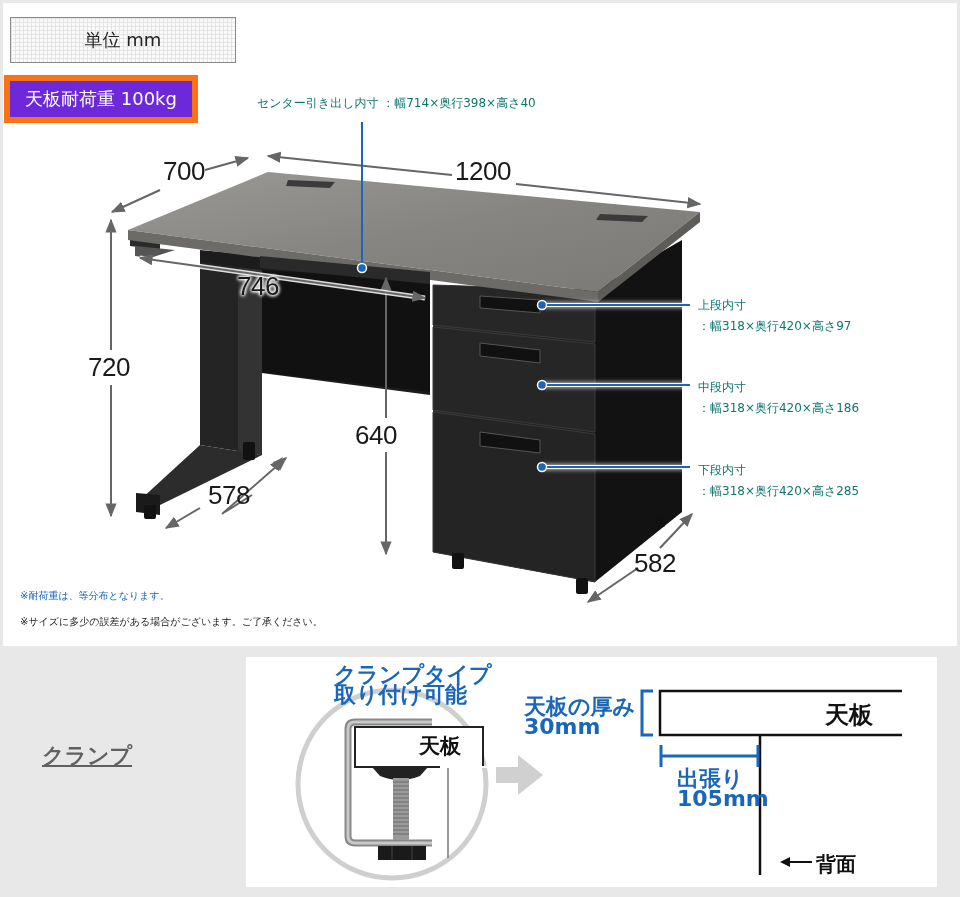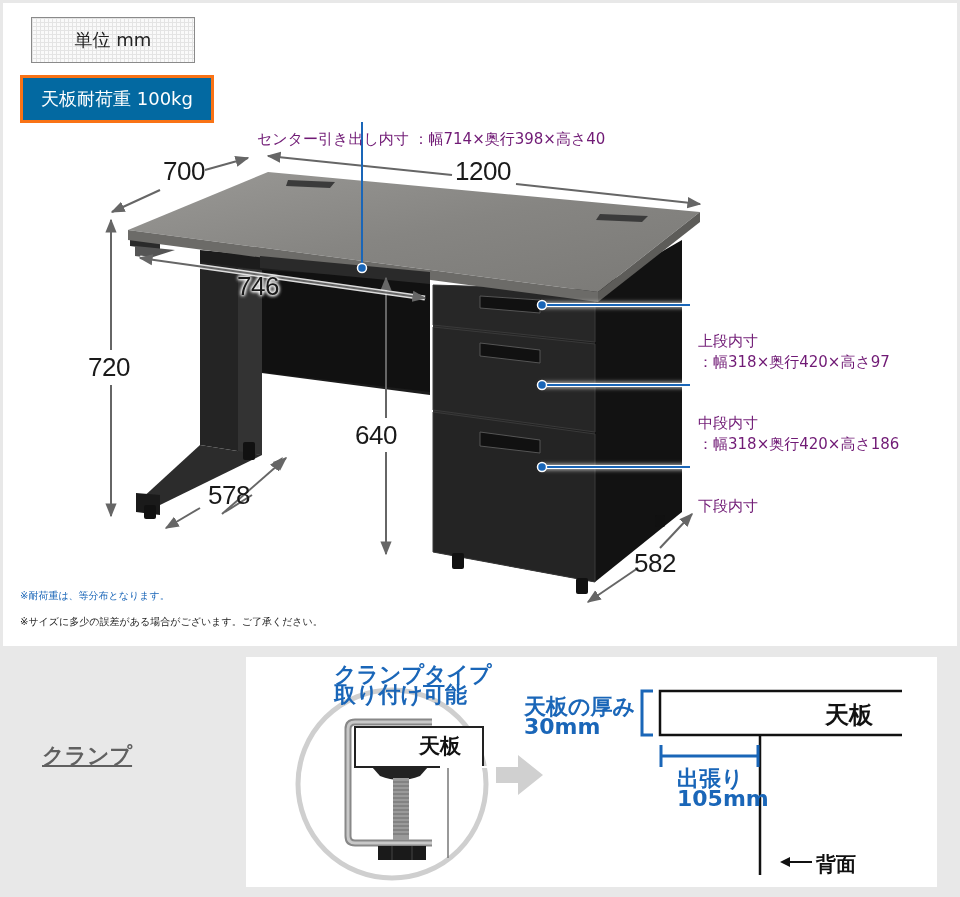--- a/index.html
+++ b/index.html
@@ -4,37 +4,37 @@
 <style>
   html, body { margin: 0; padding: 0; }
   body {
     width: 960px; height: 897px; background: #e8e8e8; position: relative; overflow: hidden;
     font-family: "DejaVu Sans", "Liberation Sans", sans-serif;
   }
   .top-panel {
     position: absolute; left: 3px; top: 3px; width: 954px; height: 643px; background: #ffffff;
   }
   .unit-box {
-    position: absolute; left: 31px; top: 17px; width: 164px; height: 46px;
+    position: absolute; left: 10px; top: 17px; width: 226px; height: 46px;
     border: 1px solid #8a8a8a; box-sizing: border-box;
     background-color: #fafafa;
     background-image:
       linear-gradient(#e4e4e4 1px, transparent 1px),
       linear-gradient(90deg, #e4e4e4 1px, transparent 1px);
     background-size: 4px 4px;
     display: flex; align-items: center; justify-content: center;
     font-size: 18px; color: #222;
   }
   .load-box {
-    position: absolute; left: 20px; top: 75px; width: 194px; height: 48px;
-    background: #0369a1; border: 3px solid #f97316; box-sizing: border-box;
+    position: absolute; left: 4px; top: 75px; width: 194px; height: 48px;
+    background: #6d28d9; border: 6px solid #f97316; box-sizing: border-box;
     display: flex; align-items: center; justify-content: center;
     font-size: 18px; color: #ffffff;
   }
-  .blue-label { position: absolute; color: #701a75; font-size: 15px; white-space: nowrap; line-height: 21px; margin-top: 36px; }
+  .blue-label { position: absolute; color: #0f766e; font-size: 12px; white-space: nowrap; line-height: 21px; }
   .dim { position: absolute; font-family: "Liberation Sans", sans-serif; color: #1a1a1a; font-size: 26px; letter-spacing: -0.5px; }
   .dim.halo { text-shadow: 0 0 3px #fff, 0 0 3px #fff, 0 0 4px #fff, 0 0 4px #fff; }
   .note { position: absolute; font-size: 10px; white-space: nowrap; }
   .note.blue { color: #1a66b8; }
   .note.black { color: #1a1a1a; }
   svg.abs { position: absolute; left: 0; top: 0; }
   .clamp-title {
     position: absolute; left: 42px; top: 740px; font-size: 22px; font-weight: bold; color: #606060; line-height: 31px; text-decoration: underline;
   }
   .bottom-panel {
@@ -168,20 +168,21 @@
 <div class="blue-label" style="left:698px; top:295px;">
   <div>上段内寸</div>
   <div>：幅318×奥行420×高さ97</div>
 </div>
 <div class="blue-label" style="left:698px; top:377px;">
   <div>中段内寸</div>
   <div>：幅318×奥行420×高さ186</div>
 </div>
 <div class="blue-label" style="left:698px; top:460px;">
   <div>下段内寸</div>
+  <div>：幅318×奥行420×高さ285</div>
 </div>
 
 <div class="note blue" style="left:20px; top:589px;">※耐荷重は、等分布となります。</div>
 <div class="note black" style="left:20px; top:615px;">※サイズに多少の誤差がある場合がございます。ご了承ください。</div>
 
 <div class="clamp-title">
   <div>クランプ</div>
 </div>
 
 <div class="bottom-panel"></div>

